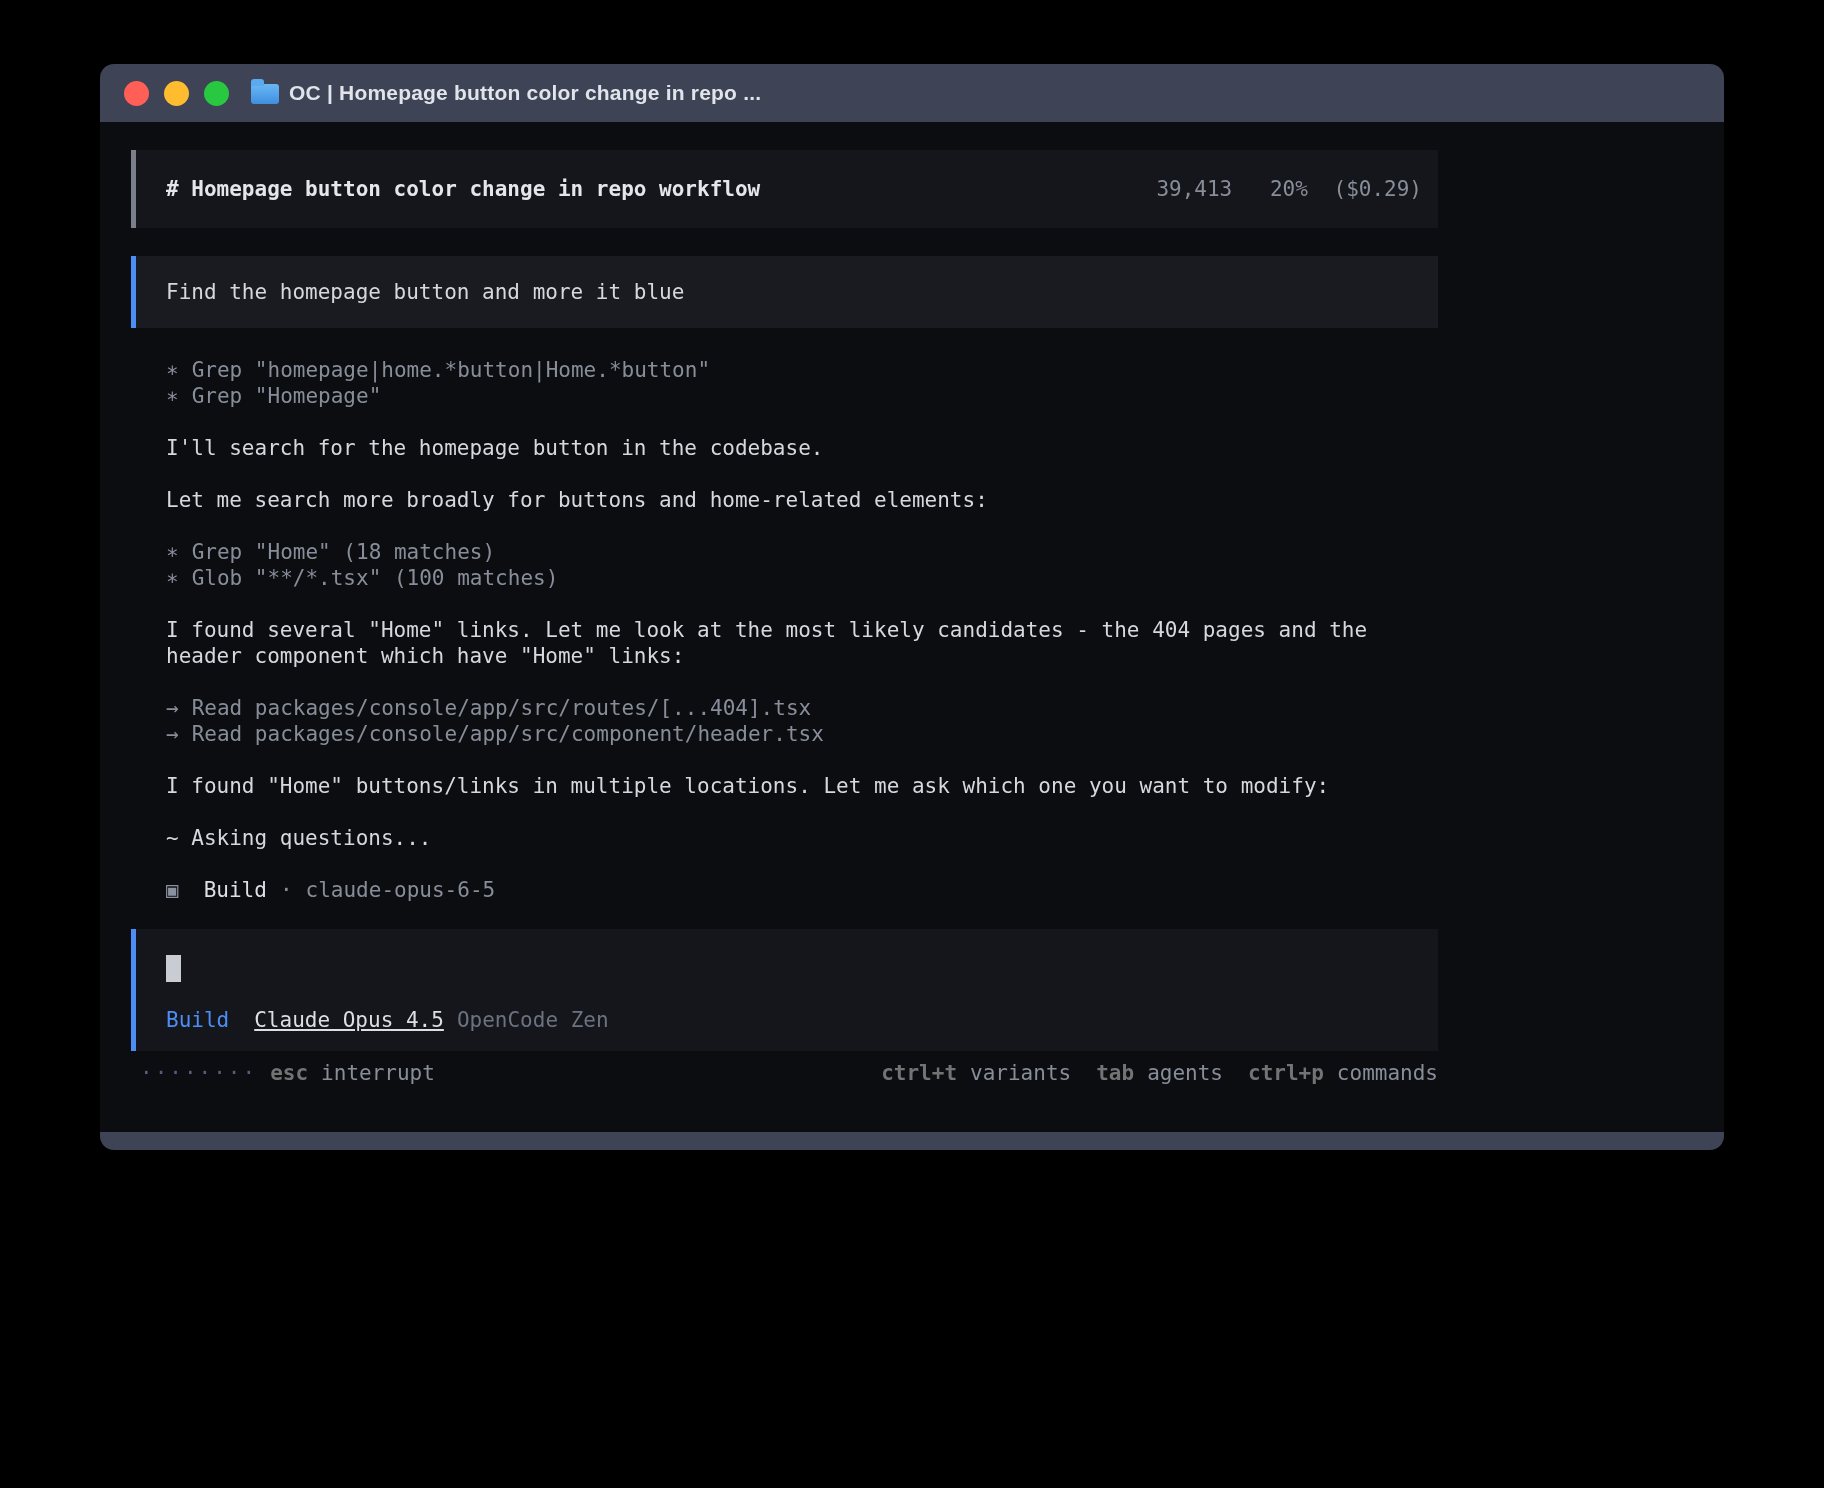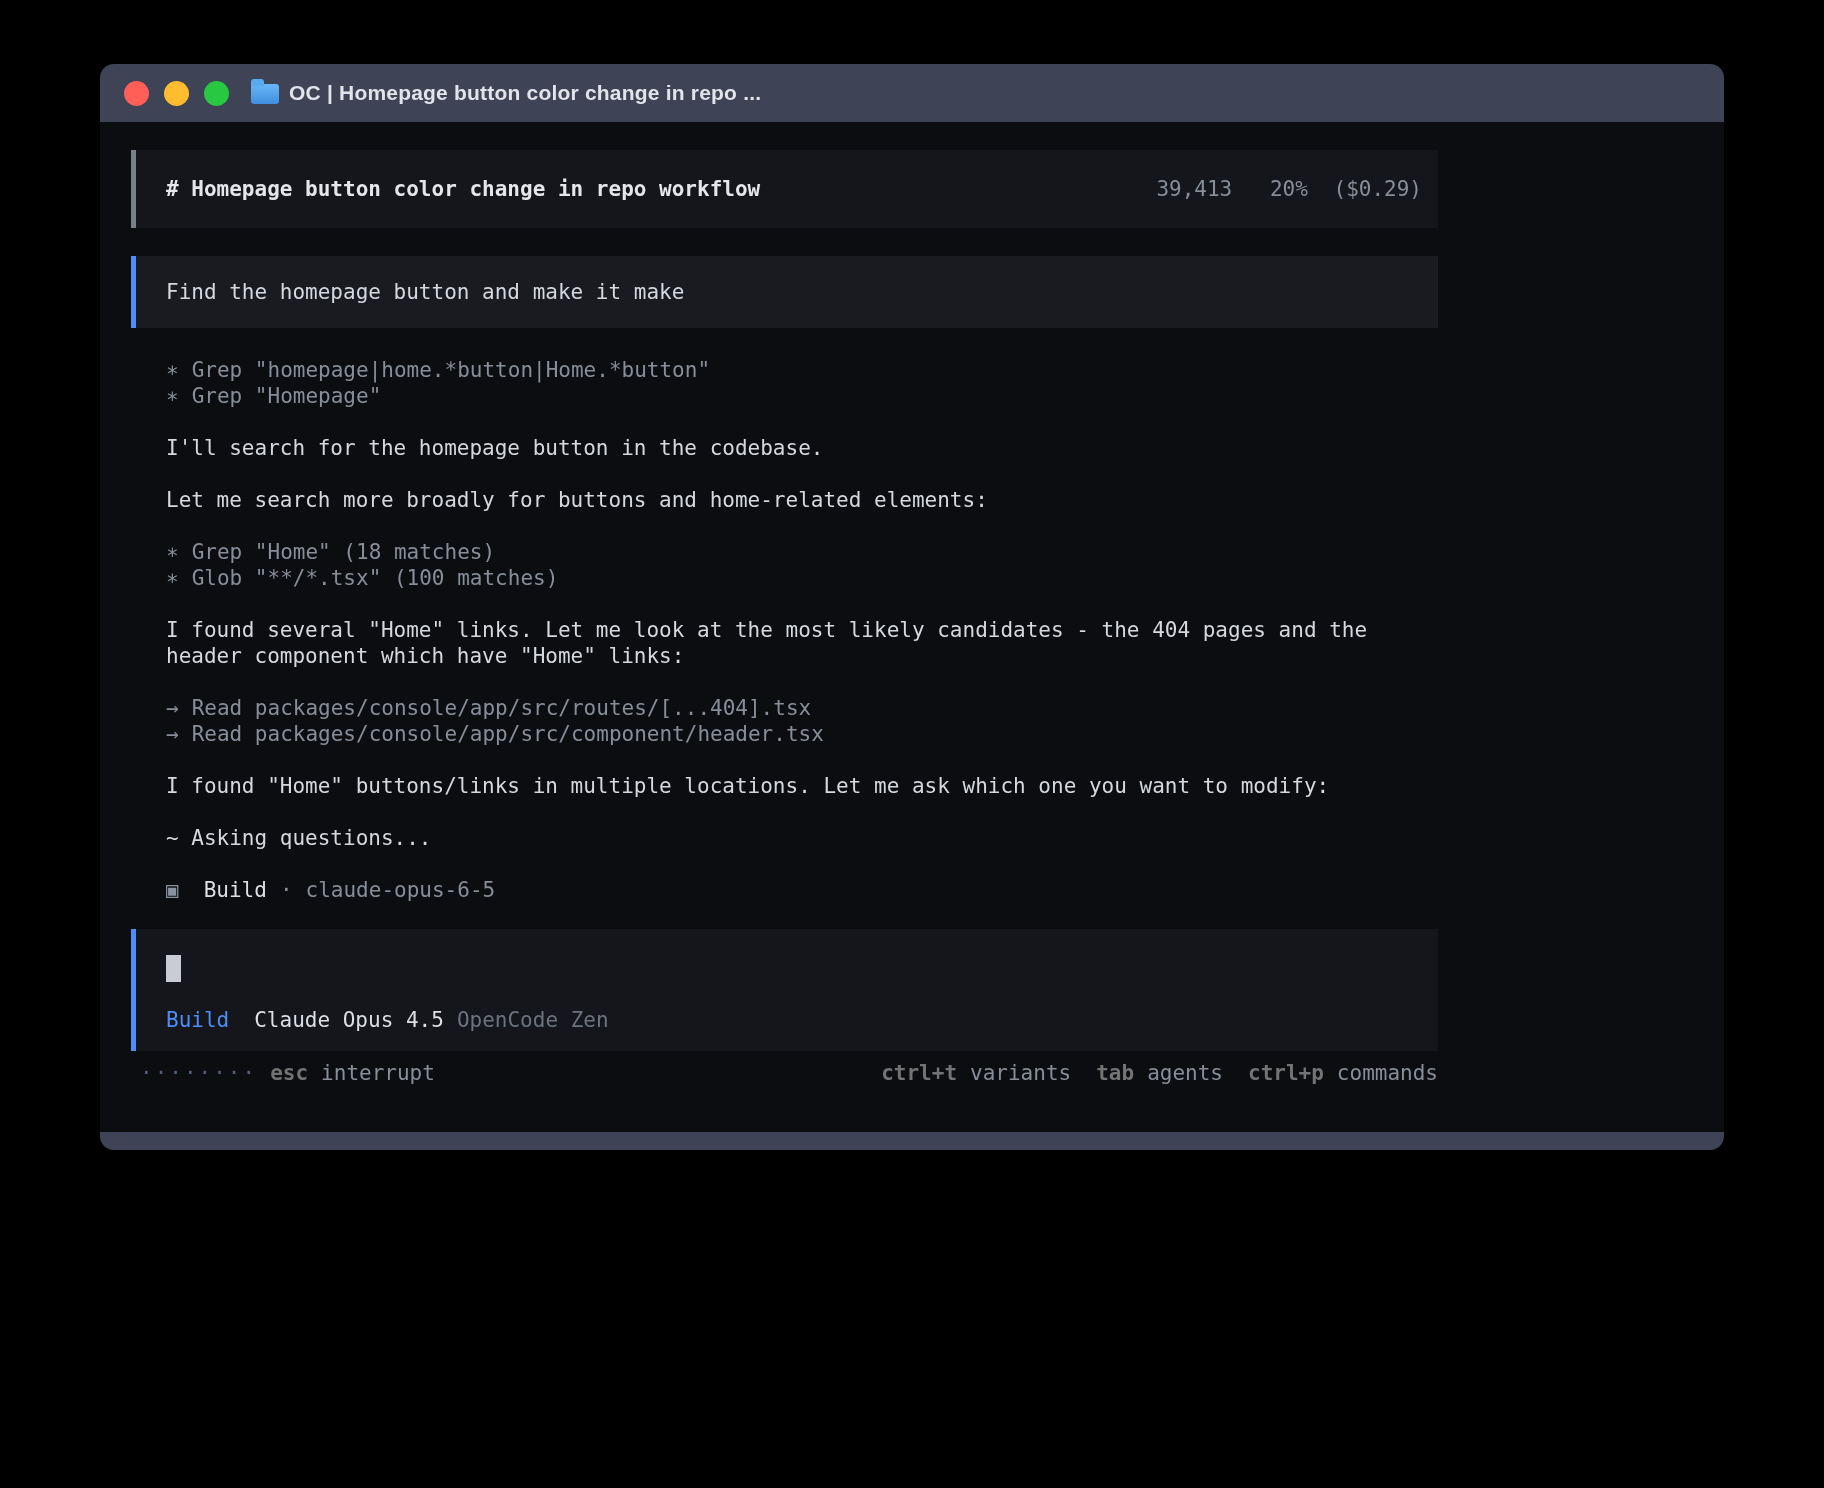--- a/index.html
+++ b/index.html
@@ -51,21 +51,21 @@
   .agent-line .agent-sep  { color:var(--text-gray,#878E99); margin-right:13px; }
   .agent-line .agent-model{ color:var(--text-gray,#878E99); }
 
   
   .input-block { width:1307px; margin-top:26px; background:#15161B;
                  border-left:5px solid var(--accent-blue,#4C8DF6);
                  padding:26px 16px 18px 30px; }
   .cursor { width:15px; height:27px; background:#C9CCD2; }
   .model-row { margin-top:25px; }
   .model-row .mode { color:var(--accent-blue,#4C8DF6); margin-right:25px; }
-  .model-row .model { color:#DCDFE4; margin-right:13px; }
+  .model-row .model { color:#DCDFE4; margin-right:13px;text-decoration:underline; }
   .model-row .provider { color:#6B7280; }
 
   
   .footer { width:1307px; margin-top:9px; display:flex; align-items:center;
             justify-content:space-between; }
   .footer .key { font-weight:bold; color:#737373; }
   .footer .lbl { color:var(--text-gray,#878E99); margin-left:13px; }
   .footer-left { display:flex; align-items:center; }
   .spinner { color:#515E7D; letter-spacing:2px; margin:0 13px 0 9px; }
   .footer-right { display:flex; align-items:flex-start; }
@@ -91,21 +91,21 @@
     <div class="block header-block">
       <span class="hdr-title"># Homepage button color change in repo workflow</span>
       <span class="hdr-stats">
         <span class="stat-tokens">39,413</span>
         <span class="stat-pct">20%</span>
         <span>($0.29)</span>
       </span>
     </div>
 
     <div class="block user-block">
-      <span>Find the homepage button and make it make</span>
+      <span>Find the homepage button and more it blue</span>
     </div>
 
     <div class="conv">
 
       <div class="group">
         <div class="line tool"><span class="prefix">∗</span><span>Grep "homepage|home.*button|Home.*button"</span></div>
         <div class="line tool"><span class="prefix">∗</span><span>Grep "Homepage"</span></div>
       </div>
 
       <div class="group">

